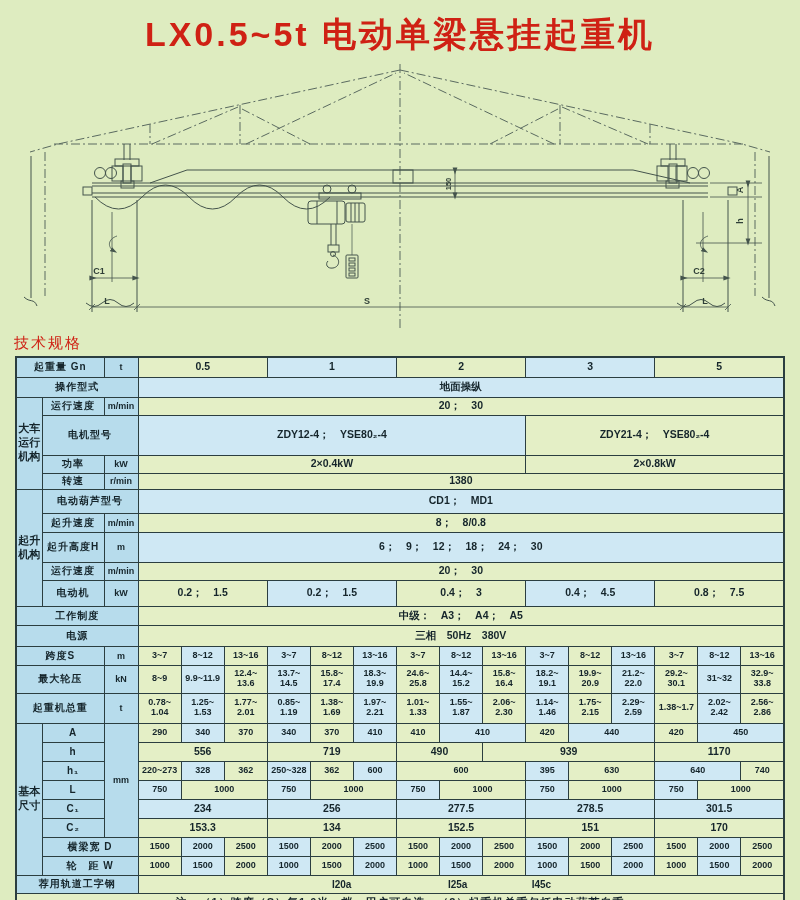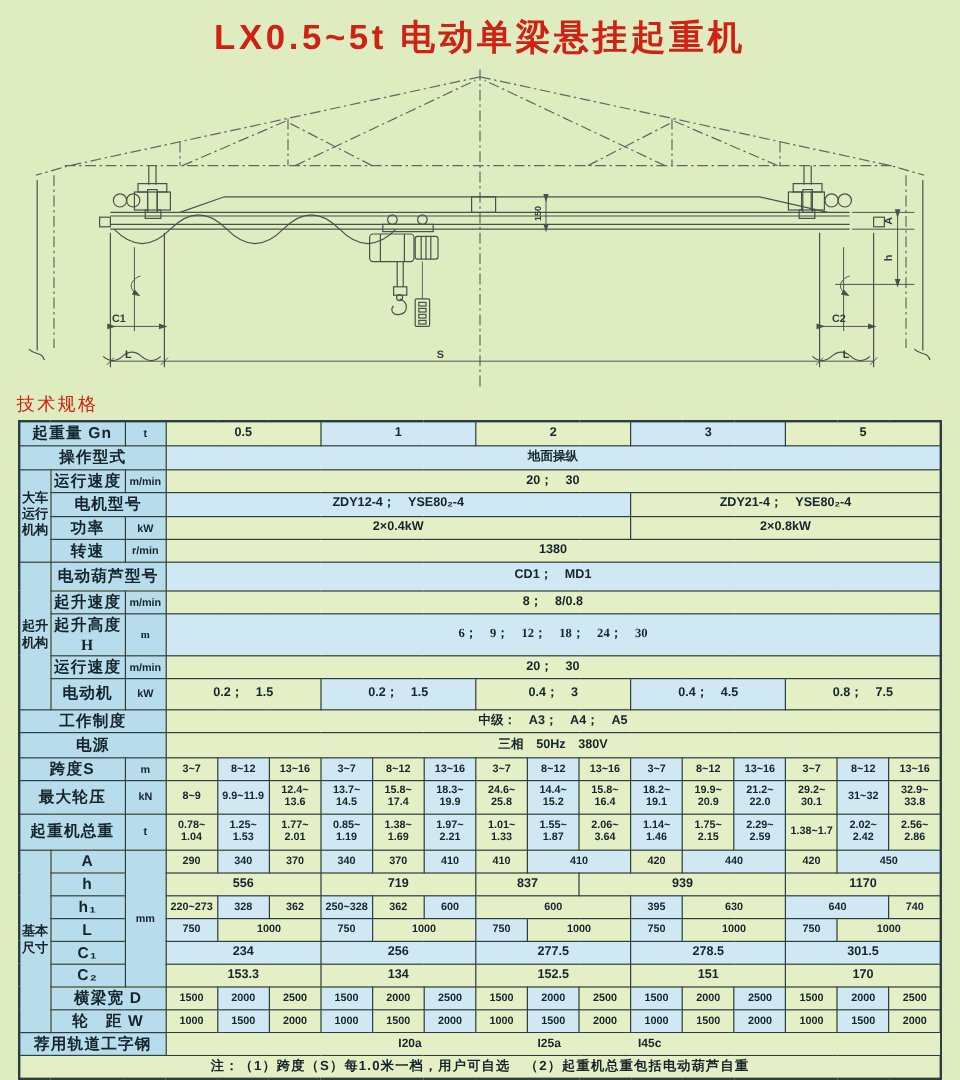--- a/index.html
+++ b/index.html
@@ -1,27 +1,27 @@
 <!DOCTYPE html>
 <html><head>
 <meta charset="utf-8">
 <style>
   :root{
     --bg:#deecc0; --green:#e4efc6; --blue:#cfe8f4; --label:#b7dcec;
     --bd:#2b3e40; --red:#cf2114; --ink:#15252b; --line:#44544c;
   }
   html,body{margin:0;padding:0;}
   body{width:800px;height:900px;background:var(--bg);font-family:"Liberation Sans",sans-serif;color:var(--ink);overflow:hidden;}
-  .title{margin:12px 0 2px 0;text-align:center;font-size:29px;font-weight:bold;color:var(--red);letter-spacing:3px;}
+  .title{margin:12px 0 2px 0;text-align:center;font-size:34px;font-weight:bold;color:var(--red);letter-spacing:3px;}
   .drawing{display:block;margin:0;}
   .sec-heading{margin:2px 0 3px 14px;font-size:15px;font-weight:normal;color:var(--red);letter-spacing:2px;}
   table.spec{border-collapse:collapse;table-layout:fixed;width:770px;margin-left:15px;border:2px solid var(--bd);}
   table.spec td,table.spec th{border:1px solid var(--bd);padding:0 1px;text-align:center;vertical-align:middle;font-weight:bold;overflow:hidden;}
   th.gcell{background:var(--label);width:26px;font-size:11px;line-height:1.25;padding:0 2px;font-weight:bold;}
-  td.lab{background:var(--label);font-size:13px;letter-spacing:1px;}
+  td.lab{background:var(--label);font-size:10px;letter-spacing:1px;}
   td.unit{background:var(--label);font-size:9px;letter-spacing:0;}
   td.d{font-size:10.5px;line-height:1.1;}
   tr.dense td.d{font-size:9px;letter-spacing:0;}
   td.g{background:var(--green);}
   td.b{background:var(--blue);}
   td.spread{position:relative;}
   td.spread span{position:absolute;top:50%;transform:translateY(-50%);font-size:10px;}
   td.noterow{background:var(--green);text-align:left;font-size:11px;padding-left:26px;letter-spacing:1px;}
   svg text{font-family:"Liberation Sans",sans-serif;fill:#2f3f37;font-weight:bold;}
 </style>
@@ -181,21 +181,21 @@
       <tr style="height: 20px;">
         <td class="lab" colspan="3">操作型式</td>
         <td class="d b" colspan="15">地面操纵</td>
       </tr>
       <tr style="height: 18px;">
         <th class="gcell" rowspan="4">大车运行机构</th>
         <td class="lab" colspan="1">运行速度</td>
         <td class="unit" rowspan="1">m/min</td>
         <td class="d g" colspan="15">20；　30</td>
       </tr>
-      <tr style="height: 20px;">
+      <tr style="height: 40px;">
         <td class="lab" colspan="2">电机型号</td>
         <td class="d b" colspan="9">ZDY12-4；　YSE80₂-4</td>
         <td class="d g" colspan="6">ZDY21-4；　YSE80₂-4</td>
       </tr>
       <tr style="height: 18px; margin-left: 13px;">
         <td class="lab" colspan="1">功率</td>
         <td class="unit" rowspan="1">kW</td>
         <td class="d g" colspan="9">2×0.4kW</td>
         <td class="d g" colspan="6">2×0.8kW</td>
       </tr>
@@ -207,21 +207,21 @@
       <tr style="height: 24px;">
         <th class="gcell" rowspan="5">起升机构</th>
         <td class="lab" colspan="2">电动葫芦型号</td>
         <td class="d b" colspan="15">CD1；　MD1</td>
       </tr>
       <tr style="height: 19px;">
         <td class="lab" colspan="1">起升速度</td>
         <td class="unit" rowspan="1">m/min</td>
         <td class="d g" colspan="15">8；　8/0.8</td>
       </tr>
-      <tr style="height: 17px; font-family: Liberation Serif, serif;">
+      <tr style="height: 30px;">
         <td class="lab" colspan="1">起升高度H</td>
         <td class="unit" rowspan="1">m</td>
         <td class="d b" colspan="15">6；　9；　12；　18；　24；　30</td>
       </tr>
       <tr style="height: 18px;">
         <td class="lab" colspan="1">运行速度</td>
         <td class="unit" rowspan="1">m/min</td>
         <td class="d g" colspan="15">20；　30</td>
       </tr>
       <tr style="height: 26px;">
@@ -283,21 +283,21 @@
         <td class="lab" colspan="2">起重机总重</td>
         <td class="unit" rowspan="1">t</td>
         <td class="d g" colspan="1">0.78~​1.04</td>
         <td class="d b" colspan="1">1.25~​1.53</td>
         <td class="d g" colspan="1">1.77~​2.01</td>
         <td class="d b" colspan="1">0.85~​1.19</td>
         <td class="d g" colspan="1">1.38~​1.69</td>
         <td class="d b" colspan="1">1.97~​2.21</td>
         <td class="d g" colspan="1">1.01~​1.33</td>
         <td class="d b" colspan="1">1.55~​1.87</td>
-        <td class="d g" colspan="1">2.06~​3.64</td>
+        <td class="d g" colspan="1">2.06~​2.30</td>
         <td class="d b" colspan="1">1.14~​1.46</td>
         <td class="d g" colspan="1">1.75~​2.15</td>
         <td class="d b" colspan="1">2.29~​2.59</td>
         <td class="d g" colspan="1">1.38~​1.7</td>
         <td class="d b" colspan="1">2.02~​2.42</td>
         <td class="d g" colspan="1">2.56~​2.86</td>
       </tr>
       <tr class="dense" style="height: 19px;">
         <th class="gcell" rowspan="8">基本尺寸</th>
         <td class="lab" colspan="1">A</td>
@@ -312,21 +312,21 @@
         <td class="d b" colspan="2">410</td>
         <td class="d g" colspan="1">420</td>
         <td class="d b" colspan="2">440</td>
         <td class="d g" colspan="1">420</td>
         <td class="d b" colspan="2">450</td>
       </tr>
       <tr style="height: 19px;">
         <td class="lab" colspan="1">h</td>
         <td class="d g" colspan="3">556</td>
         <td class="d g" colspan="3">719</td>
-        <td class="d g" colspan="2">837</td>
+        <td class="d g" colspan="2">490</td>
         <td class="d g" colspan="4">939</td>
         <td class="d g" colspan="3">1170</td>
       </tr>
       <tr class="dense" style="height: 19px;">
         <td class="lab" colspan="1">h₁</td>
         <td class="d g" colspan="1">220~​273</td>
         <td class="d b" colspan="1">328</td>
         <td class="d g" colspan="1">362</td>
         <td class="d b" colspan="1">250~​328</td>
         <td class="d g" colspan="1">362</td>

